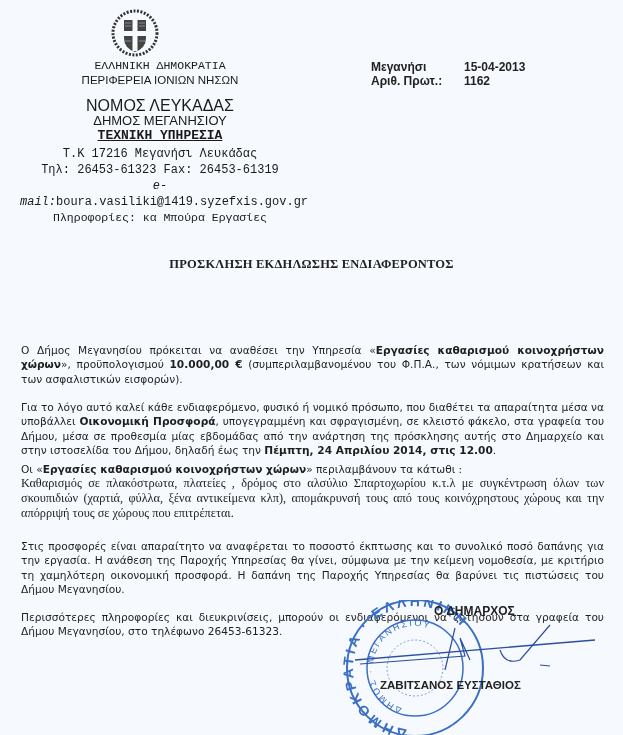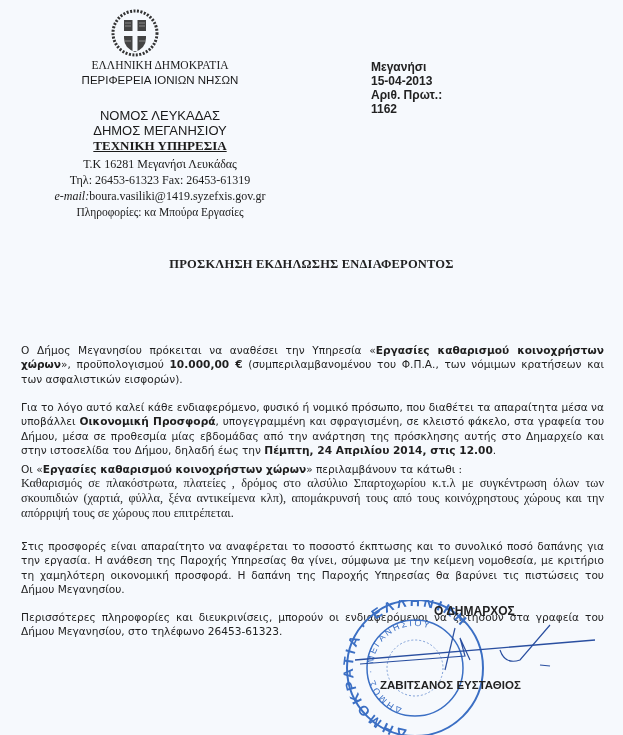--- a/index.html
+++ b/index.html
@@ -10,39 +10,39 @@
     position: relative;
     font-family: "DejaVu Sans", sans-serif;
   }
   .emblem {
     position: absolute; left: 110px; top: 8px; width: 50px; height: 50px;
   }
   .hdr-left {
     position: absolute; left: 20px; top: 58px; width: 280px;
     text-align: center;
   }
-  .hdr-left .serif { font-family: Liberation Serif, serif; }
+  .hdr-left .serif { font-family: Liberation Mono, monospace; }
   .hdr-left .sans { font-family: "Liberation Sans", sans-serif; }
   .hl-1 { font-size: 11.5px; line-height: 15px; }
   .hl-2 { font-size: 11.5px; line-height: 15px; }
-  .hl-3 { font-size: 13px; line-height: 15px; margin-top: 20px; }
+  .hl-3 { font-size: 16px; line-height: 15px; margin-top: 10px; }
   .hl-4 { font-size: 13px; line-height: 15px; font-weight: normal; }
   .hl-5 { font-size: 13px; line-height: 16px; font-weight: bold; text-decoration: underline; }
   .hl-6 { font-size: 12px; line-height: 16px; margin-top: 2px; }
   .hl-7 { font-size: 12px; line-height: 16px; }
   .hl-8 { font-size: 12px; line-height: 16px; }
   .hl-8 .it { font-style: italic; }
   .hl-9 { font-size: 11.5px; line-height: 16px; }
 
   .hdr-right {
     position: absolute; left: 371px; top: 60px;
     font-family: "Liberation Sans", sans-serif; font-weight: bold;
     font-size: 12px; line-height: 14px; color: #222;
   }
-  .hdr-right .row { display: flex; flex-direction: column; }
+  .hdr-right .row { display: flex; }
   .hdr-right .k { width: 93px; }
 
   .title {
     position: absolute; left: 0; right: 0; top: 257px; text-align: center;
     font-family: "Liberation Serif", serif; font-weight: bold; font-size: 12.5px;
     color: #222; letter-spacing: 0.2px;
   }
 
   .body {
     position: absolute; left: 21px; width: 583px;
@@ -87,21 +87,21 @@
   <line x1="15" y1="33" x2="21" y2="33" stroke="#888" stroke-width="1"></line>
   <line x1="29" y1="33" x2="35" y2="33" stroke="#888" stroke-width="1"></line>
 </svg>
 
 <div class="hdr-left">
   <div class="hl-1 serif">ΕΛΛΗΝΙΚΗ ΔΗΜΟΚΡΑΤΙΑ</div>
   <div class="hl-2 sans">ΠΕΡΙΦΕΡΕΙΑ ΙΟΝΙΩΝ ΝΗΣΩΝ</div>
   <div class="hl-3 sans">ΝΟΜΟΣ ΛΕΥΚΑΔΑΣ</div>
   <div class="hl-4 sans">ΔΗΜΟΣ ΜΕΓΑΝΗΣΙΟΥ</div>
   <div class="hl-5 serif">ΤΕΧΝΙΚΗ ΥΠΗΡΕΣΙΑ</div>
-  <div class="hl-6 serif">Τ.Κ 16281 Μεγανήσι Λευκάδας</div>
+  <div class="hl-6 serif">Τ.Κ 17216 Μεγανήσι Λευκάδας</div>
   <div class="hl-7 serif">Τηλ: 26453-61323 Fax: 26453-61319</div>
   <div class="hl-8 serif">
     <span class="it">e-mail:</span><span>boura.vasiliki@1419.syzefxis.gov.gr</span>
   </div>
   <div class="hl-9 serif">Πληροφορίες: κα Μπούρα Εργασίες</div>
 </div>
 
 <div class="hdr-right">
   <div class="row">
     <span class="k">Μεγανήσι</span>

